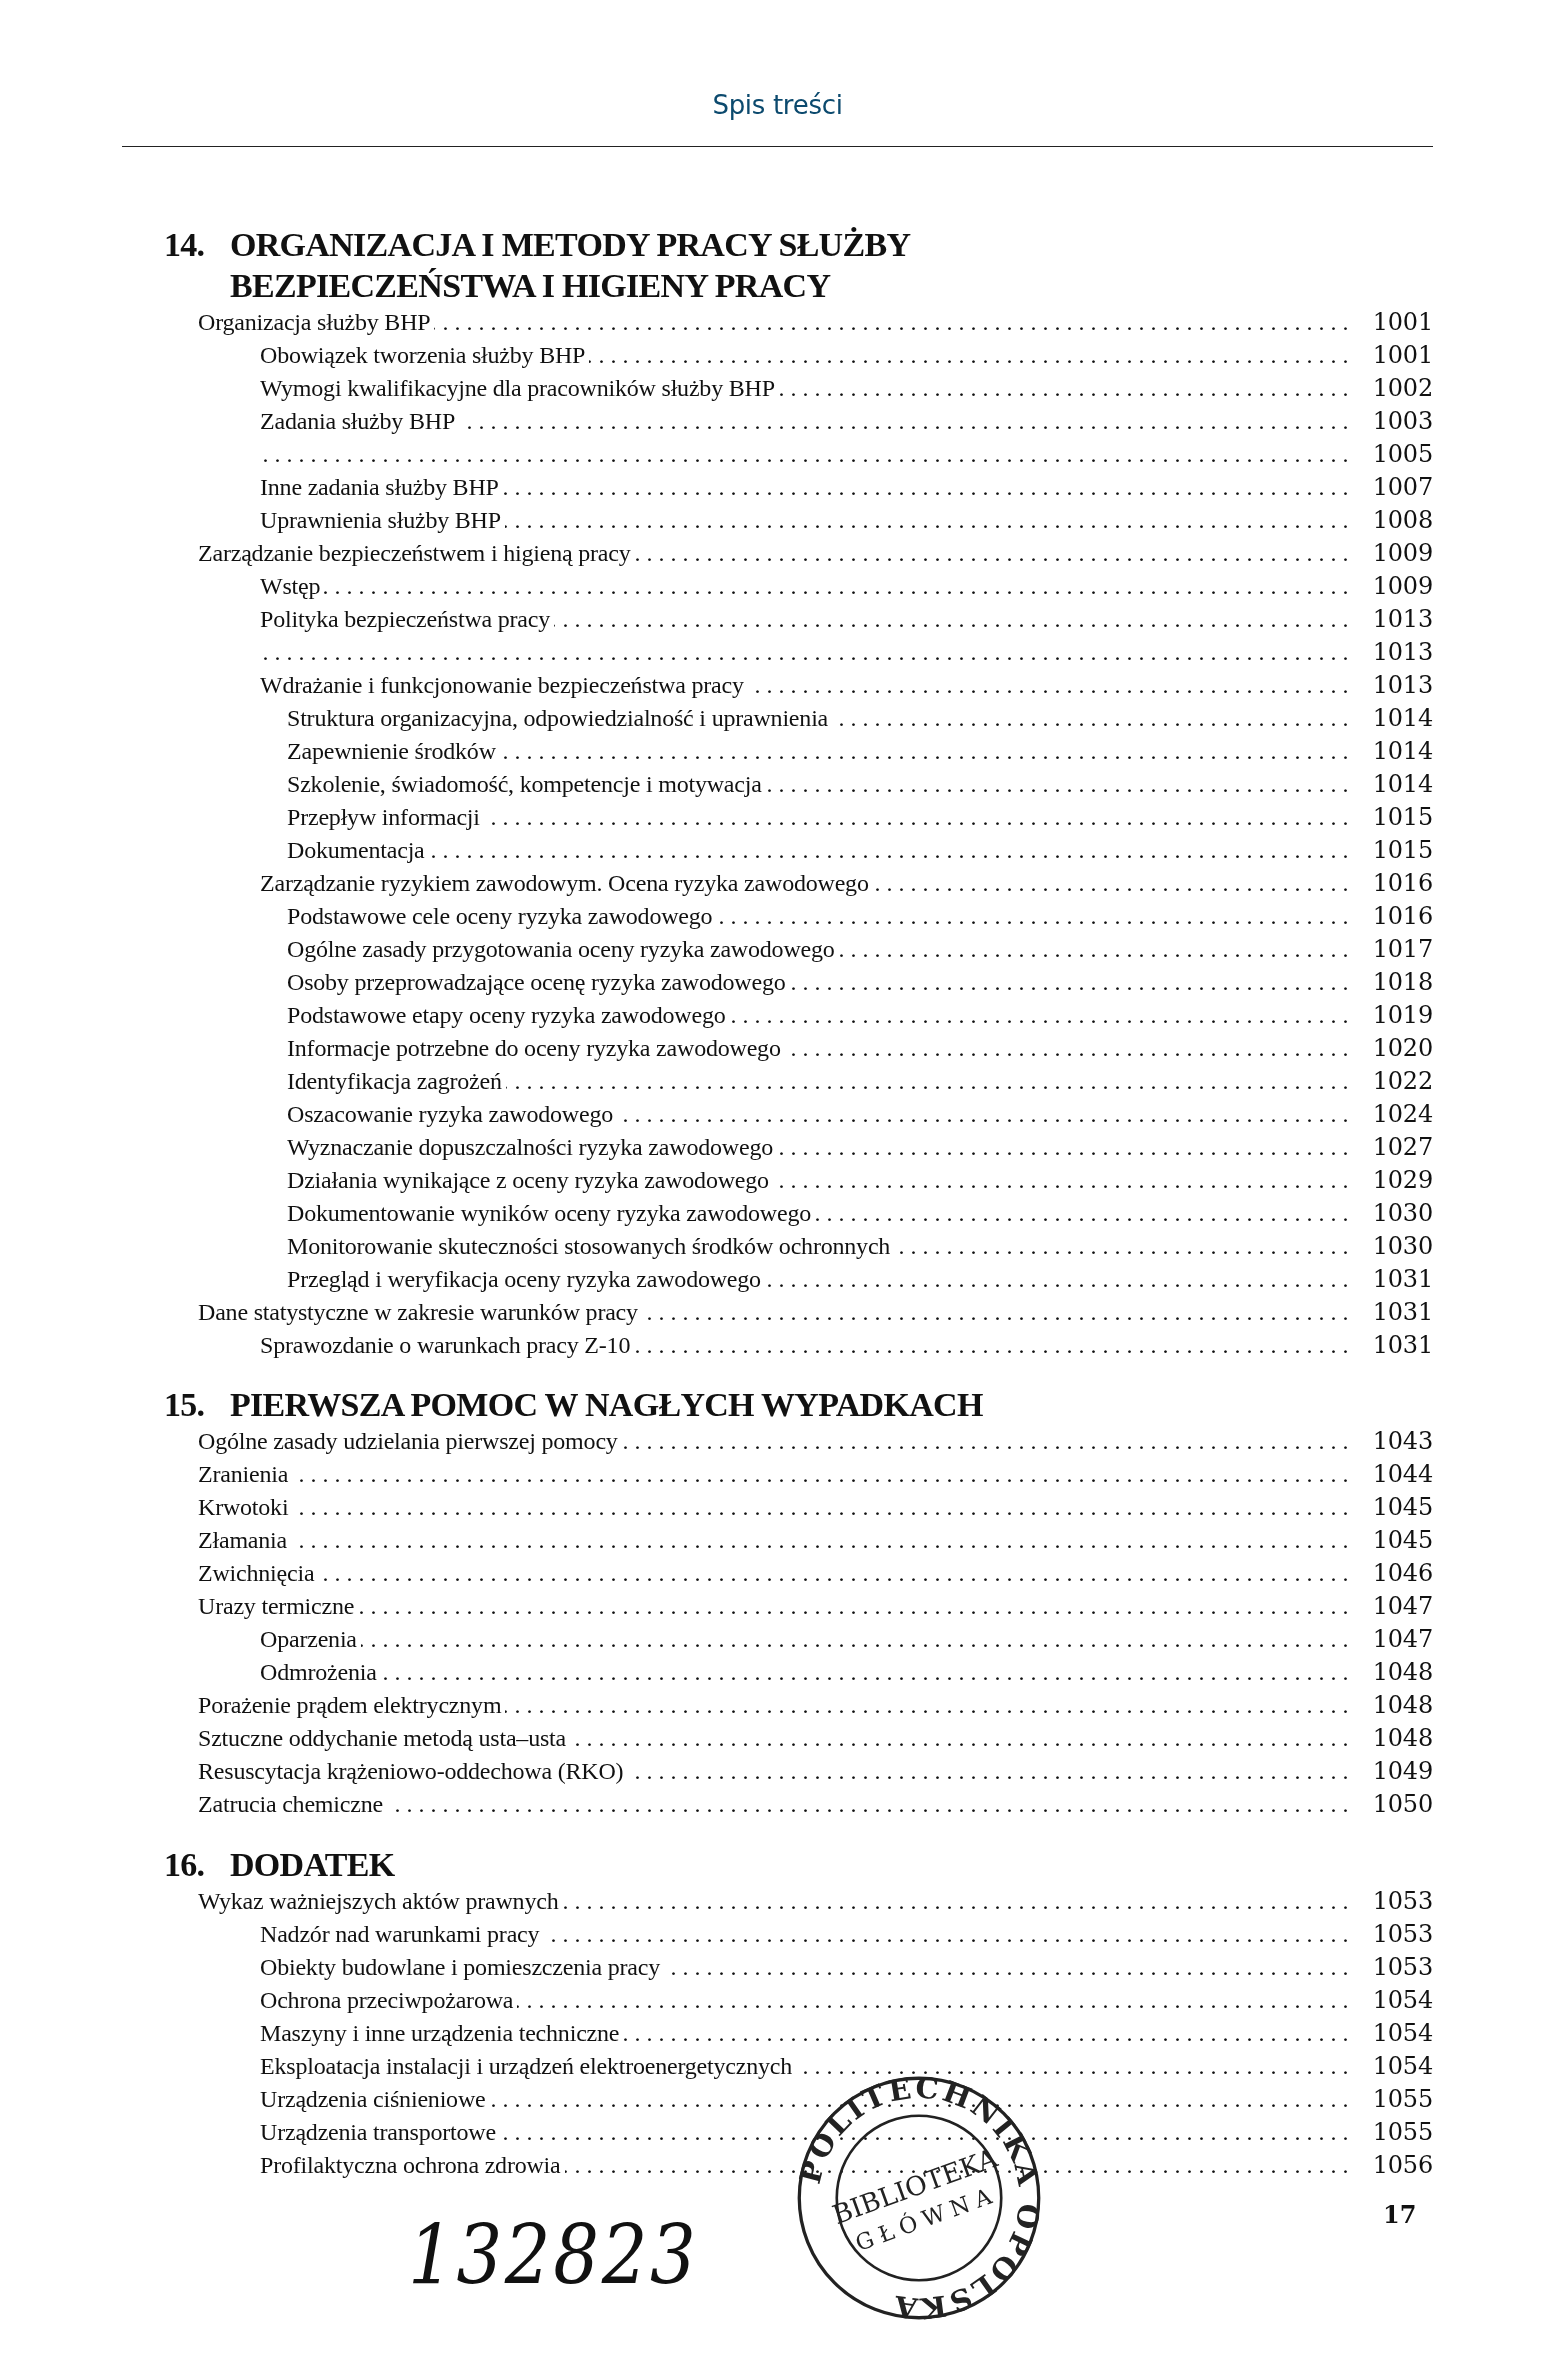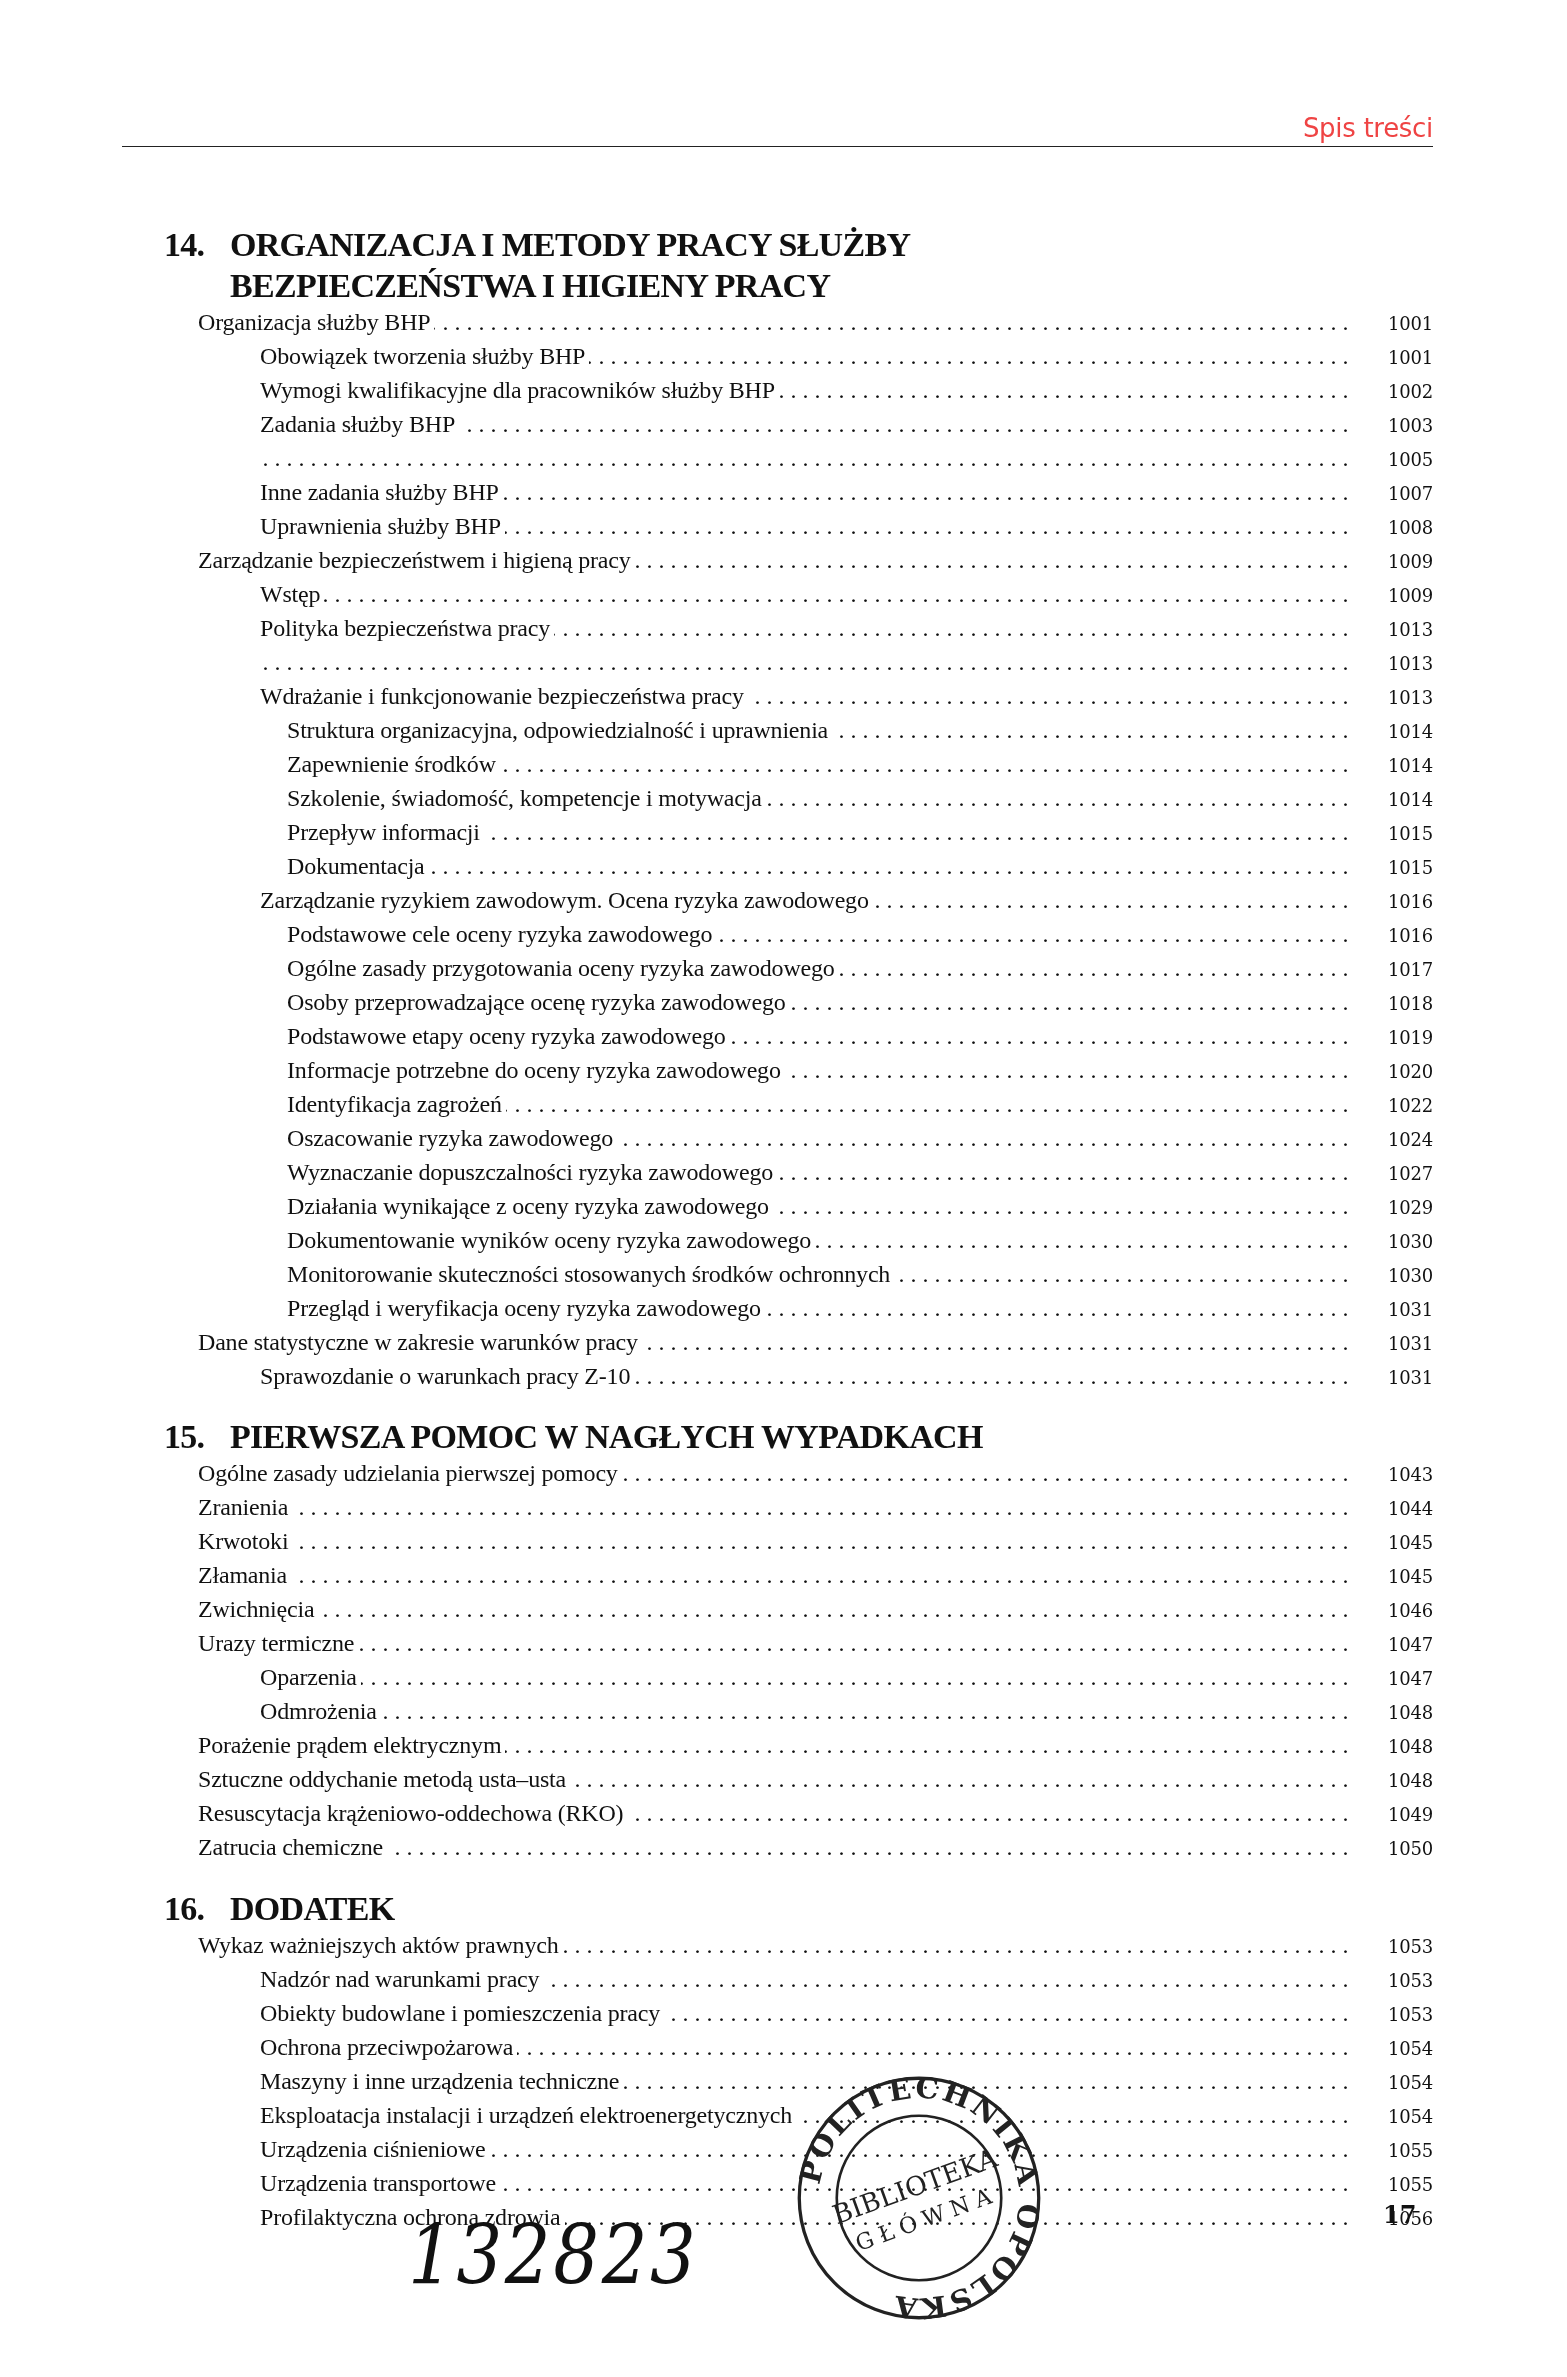--- a/index.html
+++ b/index.html
@@ -1,23 +1,23 @@
 <!DOCTYPE html>
 <html style="font-size:10.5px"><head>
 <meta charset="utf-8">
 <style>
   html, body { margin: 0; padding: 0; background: #ffffff; }
   body {
     width: 1567px; height: 2377px; position: relative; overflow: hidden;
     font-family: "DejaVu Serif", "Liberation Serif", serif; color: #111;
   }
   .running-header {
-    position: absolute; left: 122px; top: 113px; width: 1311px;
-    text-align: right; font-family: "DejaVu Sans", "Liberation Sans", sans-serif;
-    font-size: 26px; letter-spacing: -0.3px; color: #ef4444;
+    position: absolute; left: 122px; top: 90px; width: 1311px;
+    text-align: center; font-family: "DejaVu Sans", "Liberation Sans", sans-serif;
+    font-size: 26px; letter-spacing: -0.3px; color: #0c4a6e;
   }
   .header-rule {
     position: absolute; left: 122px; top: 146px; width: 1311px; height: 1.3px; background: #222;
   }
   .toc { position: absolute; left: 132px; top: 224px; width: 1301px; }
   .chapter { margin-bottom: 22.4px; }
   .chapter-title {
     display: flex; font-weight: bold; font-size: 34px; line-height: 41px;
     letter-spacing: -0.7px; font-family: "Liberation Serif", "DejaVu Serif", serif; margin-left: 32px;
   }
@@ -33,21 +33,21 @@
   .entry-label { white-space: nowrap; flex: 0 0 auto; }
   .leader {
     flex: 1 1 auto; overflow: hidden; white-space: nowrap; margin: 0 6.6px 0 4px;
     letter-spacing: 6px; color: #111; direction: rtl; text-align: left;
   }
   .leader::before {
     content: "................................................................................................................................................................................................................";
   }
   .page {
     flex: 0 0 72px; text-align: right; white-space: nowrap;
-    font-family: "DejaVu Serif", serif; font-size: 18px;
+    font-family: "DejaVu Serif", serif; font-size: 24px;
   }
   .handwritten {
     position: absolute; left: 408px; top: 2213px;
     font-family: "DejaVu Serif", serif; font-style: italic; font-size: 72px;
     letter-spacing: 2.6px; color: #111; transform: scaleY(1.15);
   }
   .page-number {
     position: absolute; left: 1383px; top: 2200px; font-size: 24px;
     font-family: "DejaVu Serif", serif; font-weight: bold;
   }

